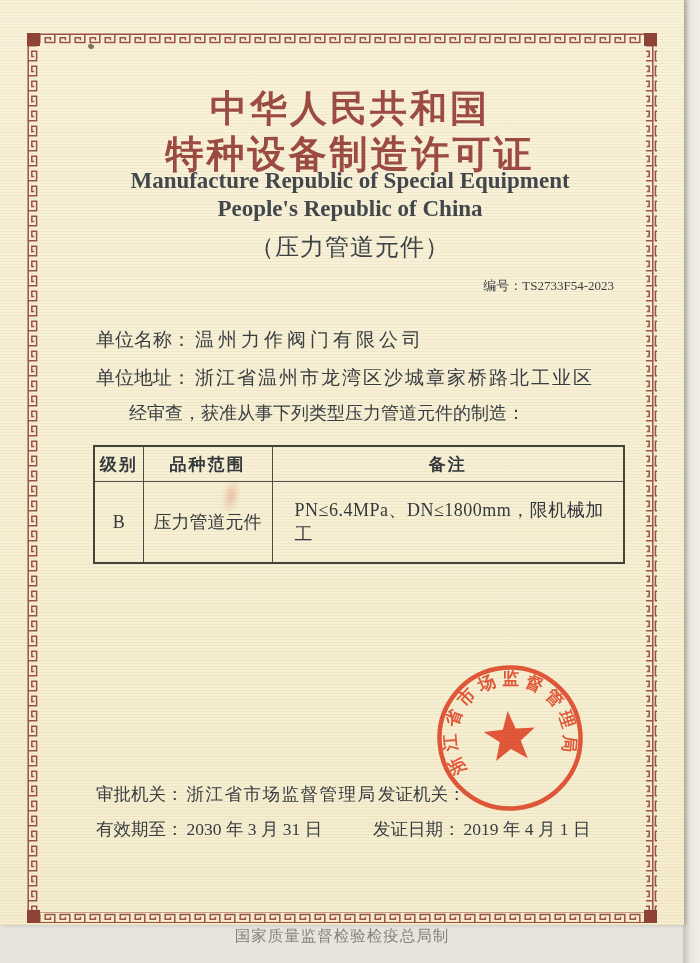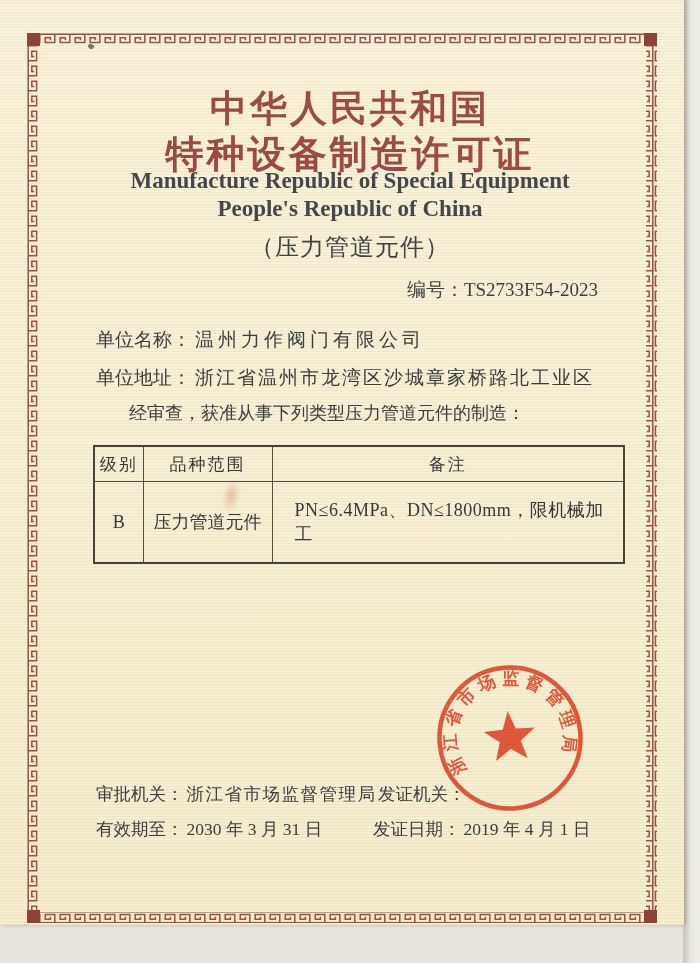--- a/index.html
+++ b/index.html
@@ -36,41 +36,41 @@
     font-weight:bold;color:#42474c;font-size:23px;
   }
   .t-en1{top:168px;}
   .t-en2{top:196px;}
   .category{
     position:absolute;left:16px;top:231px;width:668px;text-align:center;
     font-family:"Liberation Sans","DejaVu Sans",sans-serif;
     font-size:24px;color:#3c4145;letter-spacing:1px;
   }
   .license-no{
-    position:absolute;left:16px;top:277px;width:668px;text-align:right;
-    padding-right:0;box-sizing:border-box;font-size:19px;color:#3a3f43;
+    position:absolute;left:32px;top:277px;width:668px;text-align:right;
+    padding-right:0;box-sizing:border-box;font-size:13px;color:#3a3f43;
   }
   .license-no .inner{display:inline-block;margin-right:86px;}
 
   .field{position:absolute;left:96px;font-size:19px;color:#383d41;white-space:nowrap;}
   .f-name{top:327px;}
   .f-addr{top:365px;}
   .f-approval{top:401px;left:129px;font-size:18px;}
   .v-name{letter-spacing:4px;margin-left:4px;}
   .v-addr{letter-spacing:2px;margin-left:4px;}
 
   table.scope{
     position:absolute;left:93px;top:445px;width:530px;
     border-collapse:collapse;table-layout:fixed;
     color:#34383c;
   }
   table.scope,table.scope td,table.scope th{border:1px solid #504f47;}
   table.scope{border:2px solid #44443c;}
   table.scope th{
-    height:32px;font-size:17px;font-weight:normal;letter-spacing:2px;text-align:center;
+    height:32px;font-size:17px;font-weight:bold;letter-spacing:2px;text-align:center;
   }
   table.scope td{height:78px;font-size:18px;text-align:center;}
   table.scope td.remark{text-align:left;padding-left:22px;letter-spacing:0.5px;}
 
   .stamp{
     position:absolute;left:430px;top:658px;width:160px;height:160px;
     mix-blend-mode:multiply;opacity:0.9;transform:rotate(-5deg);
   }
   .footer-line{position:absolute;font-size:17.5px;color:#383d41;white-space:nowrap;}
   .fl-approve{left:96px;top:782px;}
@@ -183,15 +183,16 @@
         <path d="M80,53 L86.5,71.1 L105.7,71.7 L90.5,83.4 L95.9,101.8 L80,91 L64.1,101.8 L69.5,83.4 L54.3,71.7 L73.5,71.1 Z" fill="#e84c31"></path>
         <defs>
           <path id="sealArc" d="M 34.2 108.6 A 54 54 0 1 1 125.8 108.6" fill="none"></path>
         </defs>
         <text font-size="17" font-weight="bold" font-family="Liberation Sans, DejaVu Sans, sans-serif" fill="#e84c31">
           <textPath href="#sealArc" startOffset="0" textLength="218" lengthAdjust="spacing">浙江省市场监督管理局</textPath>
         </text>
       </svg>
     </div>
 
+    <div class="maker">国家质量监督检验检疫总局制</div>
 
   </div>
 </div>
 
 </body></html>

